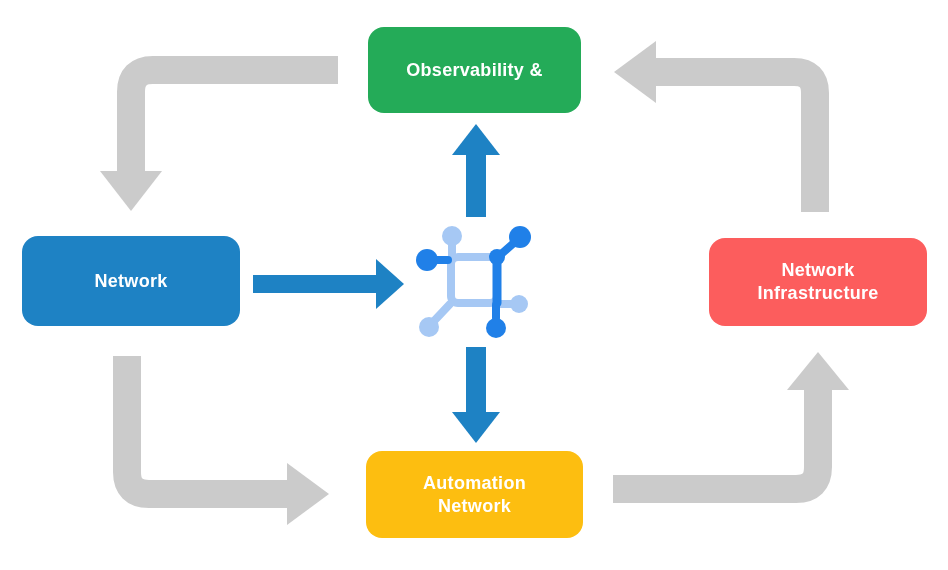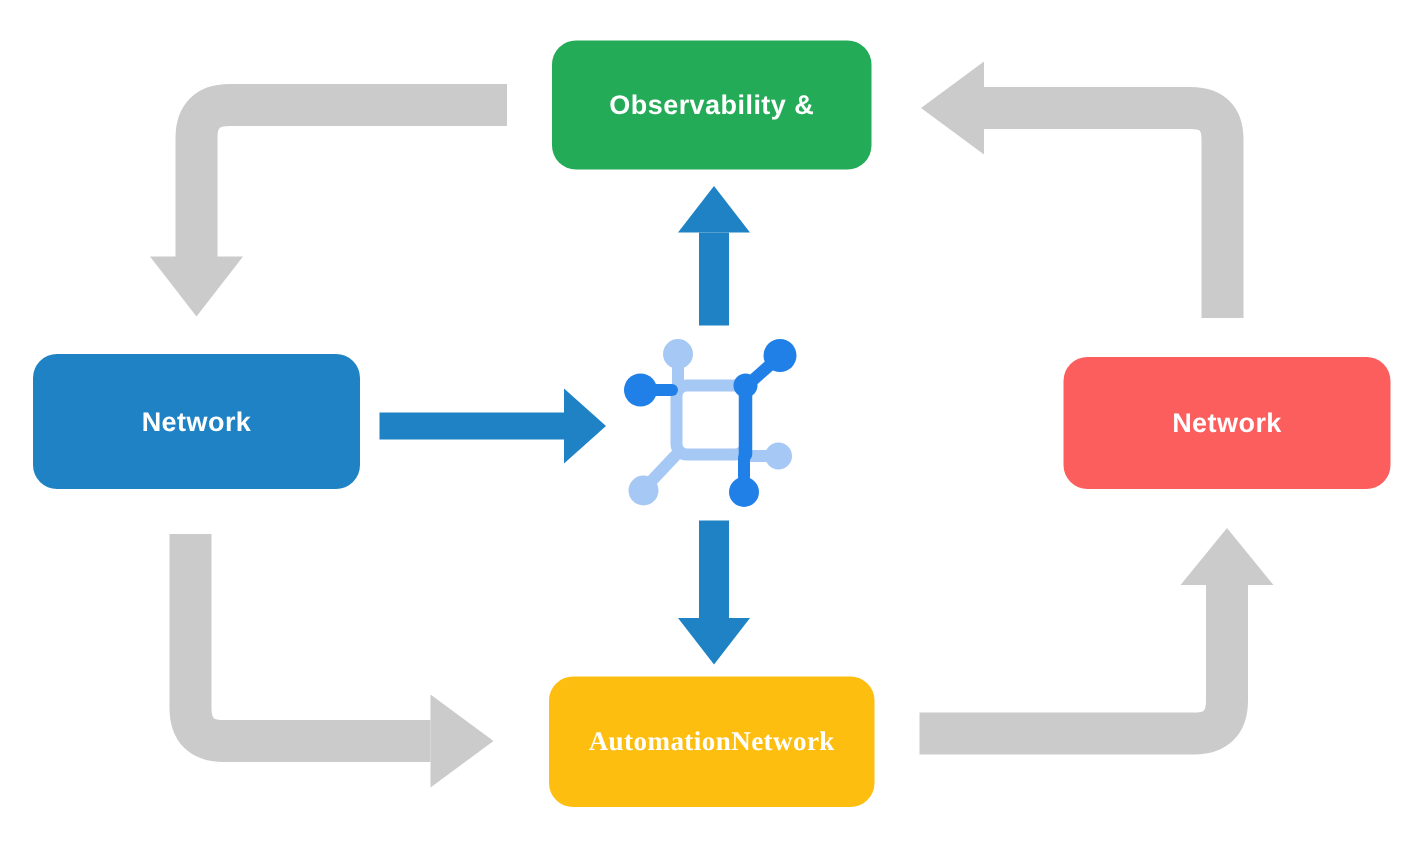--- a/index.html
+++ b/index.html
@@ -6,21 +6,21 @@
   .canvas{
     position:relative;
     width:948px;height:570px;
     background:#ffffff;
     overflow:hidden;
     font-family:"Liberation Sans", sans-serif;
   }
   svg.layer{position:absolute;left:0;top:0;width:948px;height:570px;}
   .node{
     position:absolute;
-    display:flex;flex-direction:row;
+    display:flex;flex-direction:column;
     align-items:center;justify-content:center;
     border-radius:16px;
     font-size:18px;font-weight:700;letter-spacing:.3px;
     line-height:23px;text-align:center;
     box-sizing:border-box;
   }
   .node-observability{left:368px;top:27px;width:213px;height:86px;}
   .node-operations{left:22px;top:236px;width:218px;height:90px;}
   .node-infrastructure{left:709px;top:238px;width:218px;height:88px;}
   .node-tooling{left:366px;top:451px;width:217px;height:87px;}
@@ -93,20 +93,21 @@
   <div class="node node-observability" style="background: rgb(36, 171, 88); color: rgb(255, 255, 255);">
     <span>Observability &amp;</span>
   </div>
 
   <div class="node node-operations" style="background: rgb(30, 130, 196); color: rgb(255, 255, 255);">
     <span>Network</span>
   </div>
 
   <div class="node node-infrastructure" style="background: rgb(252, 93, 93); color: rgb(255, 255, 255);">
     <span>Network</span>
+    <span>Infrastructure</span>
   </div>
 
-  <div class="node node-tooling" style="background: rgb(253, 190, 16); color: rgb(255, 255, 255); font-family: Liberation Serif, serif;">
+  <div class="node node-tooling" style="background: rgb(253, 190, 16); color: rgb(255, 255, 255);">
     <span>Automation</span>
     <span>Network</span>
   </div>
 
 </div>
 
 </body></html>

